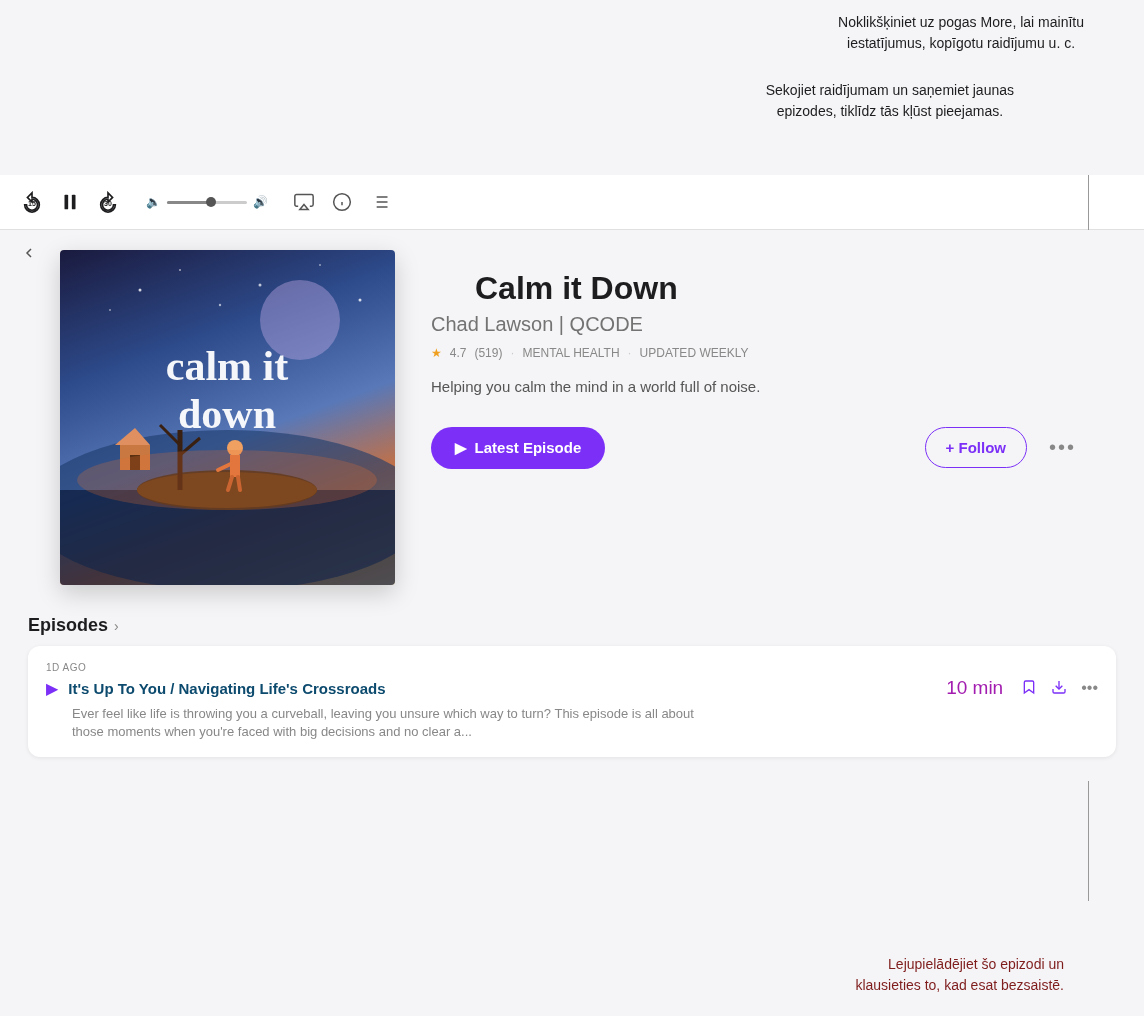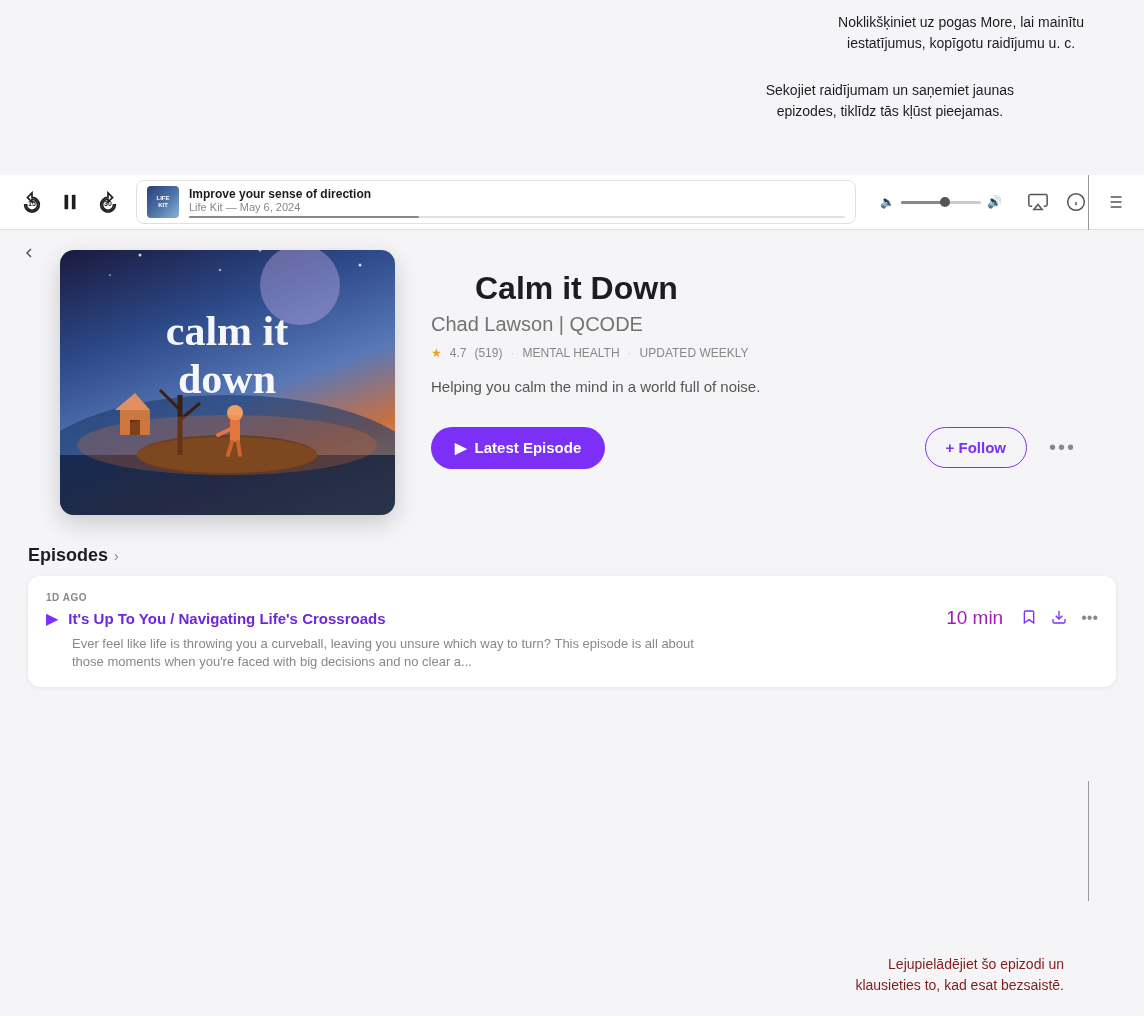--- a/index.html
+++ b/index.html
@@ -206,22 +206,22 @@
 
     
     .podcast-header {
       display: flex;
       align-items: flex-start;
       padding: 20px 60px 30px 60px;
       gap: 36px;
     }
     .podcast-cover {
       width: 335px;
-      height: 265px;
-      border-radius: 14px;
+      height: 335px;
+      border-radius: 4px;
       flex-shrink: 0;
       overflow: hidden;
       box-shadow: 0 8px 24px rgba(0,0,0,0.18);
       position: relative;
       background: linear-gradient(160deg, #1a1a3e 0%, #2d4a8a 30%, #5878b8 55%, #c87040 75%, #e8a860 90%, #f0c888 100%);
     }
     .podcast-cover-art {
       width: 100%;
       height: 100%;
       position: relative;
@@ -332,42 +332,42 @@
 
     
     .episode-card {
       background: #fff;
       border-radius: 12px;
       padding: 16px 18px;
       box-shadow: 0 1px 4px rgba(0,0,0,0.08);
     }
     .episode-age {
       font-size: 10px;
-      font-weight: 700;
+      font-weight: 400;
       color: #888;
       text-transform: uppercase;
       letter-spacing: 0.5px;
       margin-bottom: 4px;
     }
     .episode-title-row {
       display: flex;
       align-items: center;
       gap: 10px;
       margin-bottom: 6px;
     }
     .episode-play {
       color: #7b2ff7;
       font-size: 16px;
       cursor: pointer;
       flex-shrink: 0;
     }
     .episode-title {
       font-size: 15px;
       font-weight: 600;
-      color: #6d28d9;
+      color: #0c4a6e;
       flex: 1;
     }
     .episode-duration {
       font-size: 19px;
       color: #a21caf;
       flex-shrink: 0;
     }
     .episode-bookmark {
       color: #7b2ff7;
       cursor: pointer;
@@ -442,34 +442,20 @@
     </div>
 
     <div class="ctrl-btn">
       <svg viewBox="0 0 24 24" fill="none" stroke="currentColor" stroke-width="1.8">
         <path d="M12 5V2l5 5-5 5V9c-3.31 0-6 2.69-6 6s2.69 6 6 6 6-2.69 6-6h2c0 4.42-3.58 8-8 8s-8-3.58-8-8 3.58-8 8-8z"></path>
       </svg>
       <span style="position:absolute;font-size:7px;font-weight:700;top:12px;">30</span>
     </div>
   </div>
 
-  <div class="player-track">
-    <div class="track-thumb">
-      <div class="track-thumb-inner">
-        <span style="font-size:6px;text-align:center;line-height:1.2;">LIFE<br>KIT</span>
-      </div>
-    </div>
-    <div class="track-info">
-      <div class="track-title">Improve your sense of direction</div>
-      <div class="track-subtitle">Life Kit — May 6, 2024</div>
-      <div class="track-progress">
-        <div class="track-progress-fill"></div>
-      </div>
-    </div>
-  </div>
 
   <div class="volume-control">
     <div style="color:#888;font-size:12px;">🔈</div>
     <div class="volume-slider">
       <div class="volume-fill"></div>
       <div class="volume-knob"></div>
     </div>
     <div style="color:#888;font-size:12px;">🔊</div>
   </div>
 

